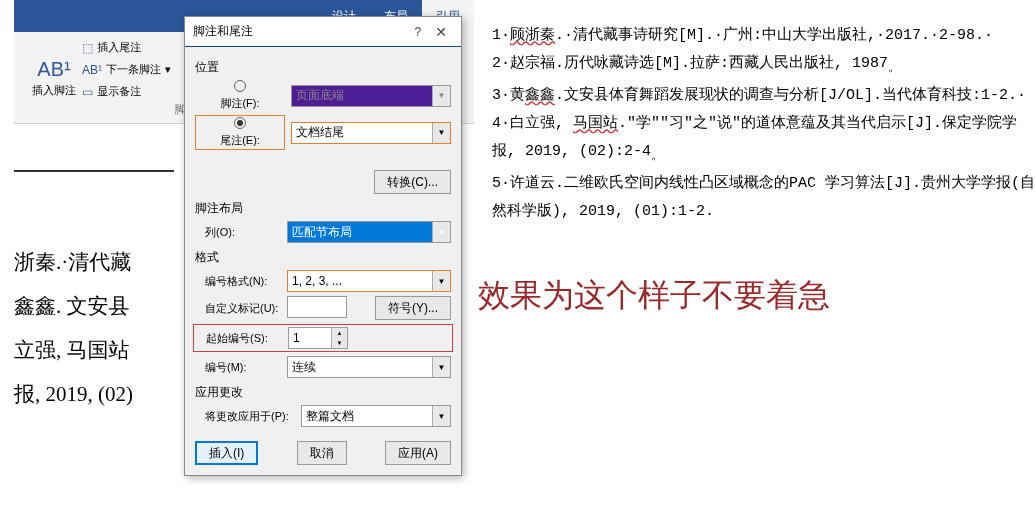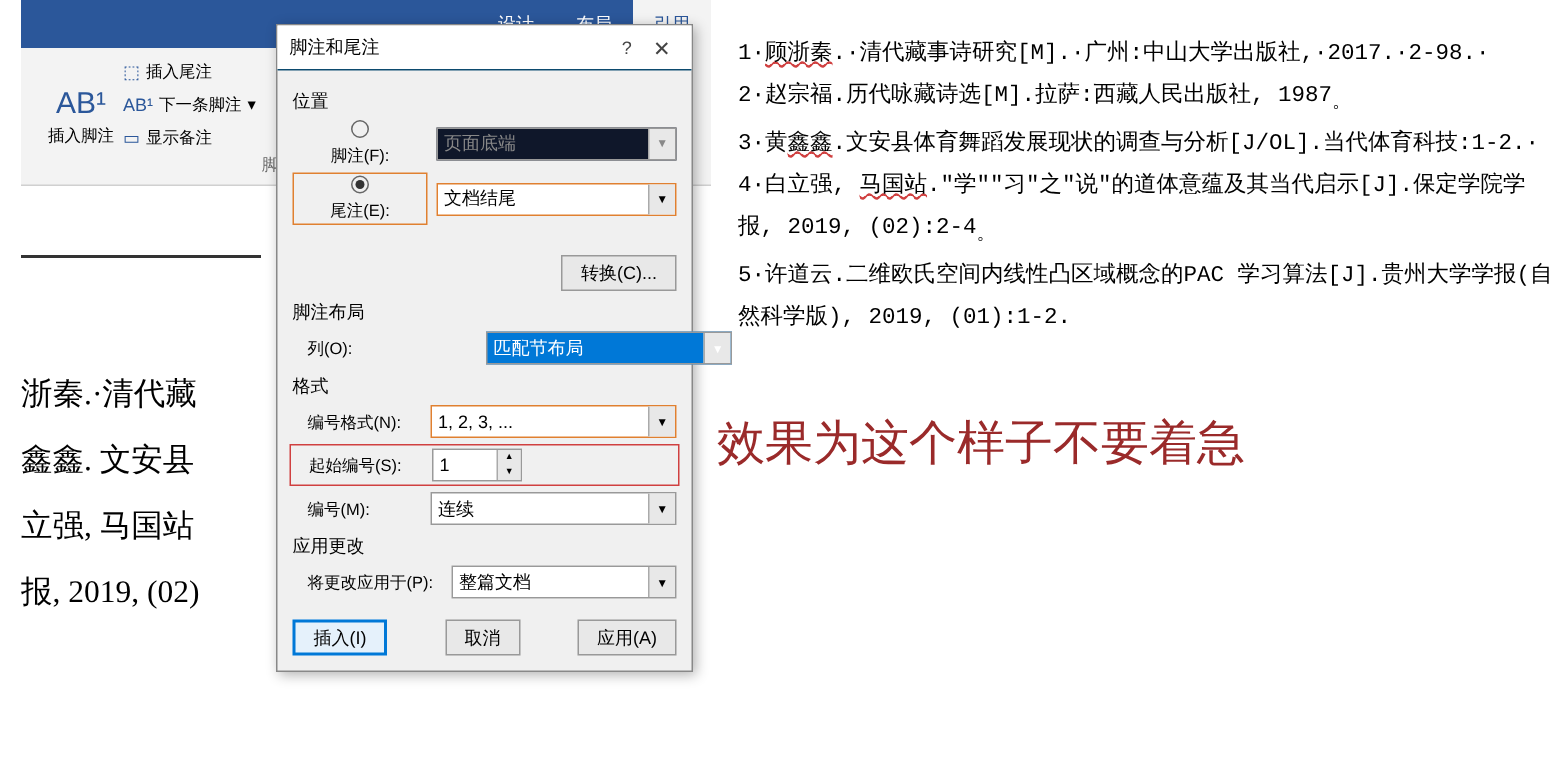--- a/index.html
+++ b/index.html
@@ -31,23 +31,23 @@
 .dlg-title .help { color: #444; padding: 0 8px; cursor: pointer; }
 .dlg-title .close { color: #444; padding: 0 6px; cursor: pointer; font-size: 14px; }
 
 .dlg-body { padding: 6px 10px 10px; }
 .section-h { font-size: 12px; color: #000; margin: 6px 0 4px; }
 .row { display: flex; align-items: center; margin: 4px 0; gap: 6px; }
 .row label { width: 86px; font-size: 11px; padding-left: 10px; flex-direction: column; }
 .row.radio-row label { padding-left: 0; width: 90px; display: flex; align-items: center; gap: 4px; }
 .row .field { flex: 1; }
 .selbox { width: 100%; height: 22px; border: 1px solid #999; background: #fff; font-size: 12px; position: relative; display: flex; align-items: center; padding: 0 4px; }
-.selbox.disabled { background: #0f172a; color: #888; }
+.selbox.disabled { background: #4c1d95; color: #888; }
 .selbox .dd { position: absolute; right: 0; top: 0; bottom: 0; width: 18px; background: #e8e8e8; border-left: 1px solid #aaa; display: flex; align-items: center; justify-content: center; font-size: 8px; }
-.selbox.hl { background: #0078d7; color: #fff; margin-left: 37px; }
+.selbox.hl { background: #0078d7; color: #fff; }
 .inp { height: 22px; border: 1px solid #999; background: #fff; padding: 0 4px; font-size: 12px; }
 .spinbox { display: flex; border: 1px solid #999; height: 22px; width: 60px; background: #fff; }
 .spinbox .v { flex: 1; padding: 0 4px; display: flex; align-items: center; }
 .spinbox .sp { width: 16px; border-left: 1px solid #aaa; display: flex; flex-direction: column; }
 .spinbox .sp div { flex: 1; display: flex; align-items: center; justify-content: center; font-size: 6px; background: #e8e8e8; }
 
 .btn { height: 24px; padding: 0 12px; border: 1px solid #999; background: #e8e8e8; font-size: 12px; cursor: pointer; display: inline-flex; align-items: center; }
 .btn.primary { border: 2px solid #0078d7; background: #e5f1fb; }
 .bottom-btns { display: flex; justify-content: space-between; padding-top: 10px; }
 
@@ -165,20 +165,27 @@
     <div class="section-h">格式</div>
     <div class="row">
       <label>编号格式(N):</label>
       <div class="field">
           <div class="selbox hl-orange">
             <span>1, 2, 3, ...</span>
             <span class="dd">▼</span>
           </div>
         </div>
     </div>
+    <div class="row">
+      <label>自定义标记(U):</label>
+      <div class="field" style="display:flex;gap:6px;">
+        <input class="inp" style="width: 60px;">
+        <button class="btn" style="margin-left:auto;">符号(Y)...</button>
+      </div>
+    </div>
     <div class="row start-row-hl hl-red">
       <label>起始编号(S):</label>
       <div class="spinbox">
         <span class="v">1</span>
         <span class="sp">
             <div>▲</div>
             <div>▼</div>
           </span>
       </div>
     </div>

